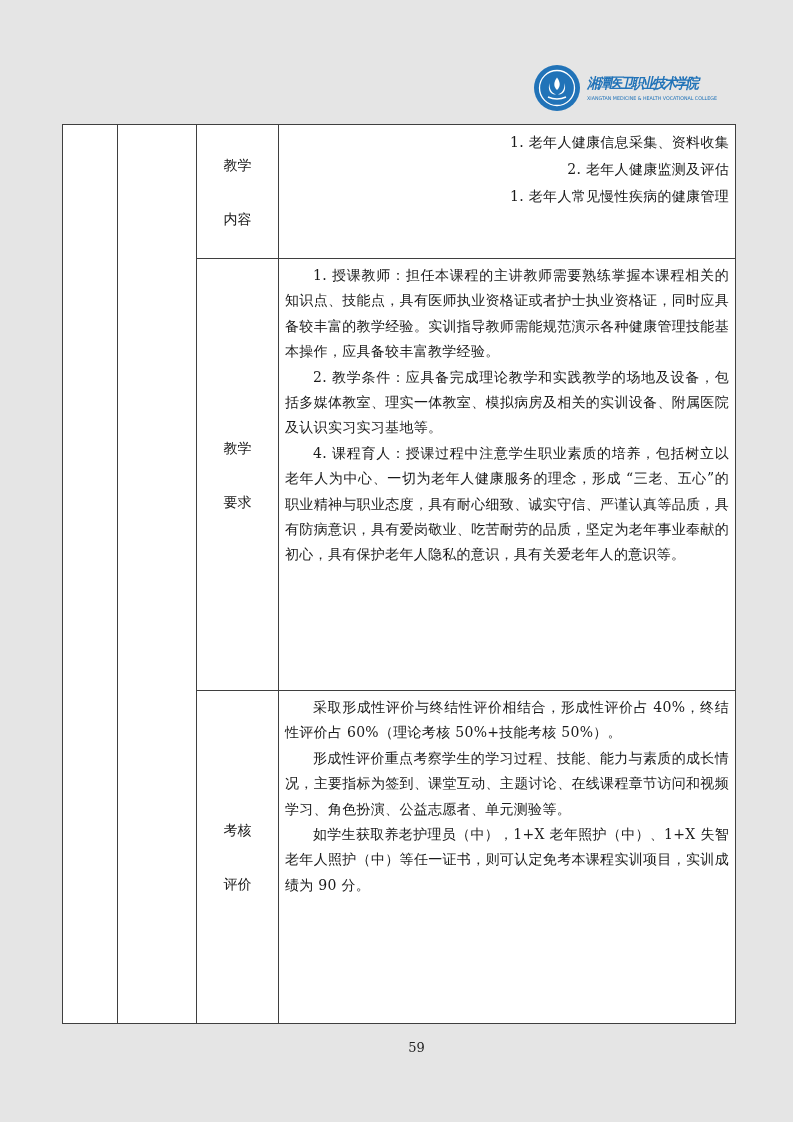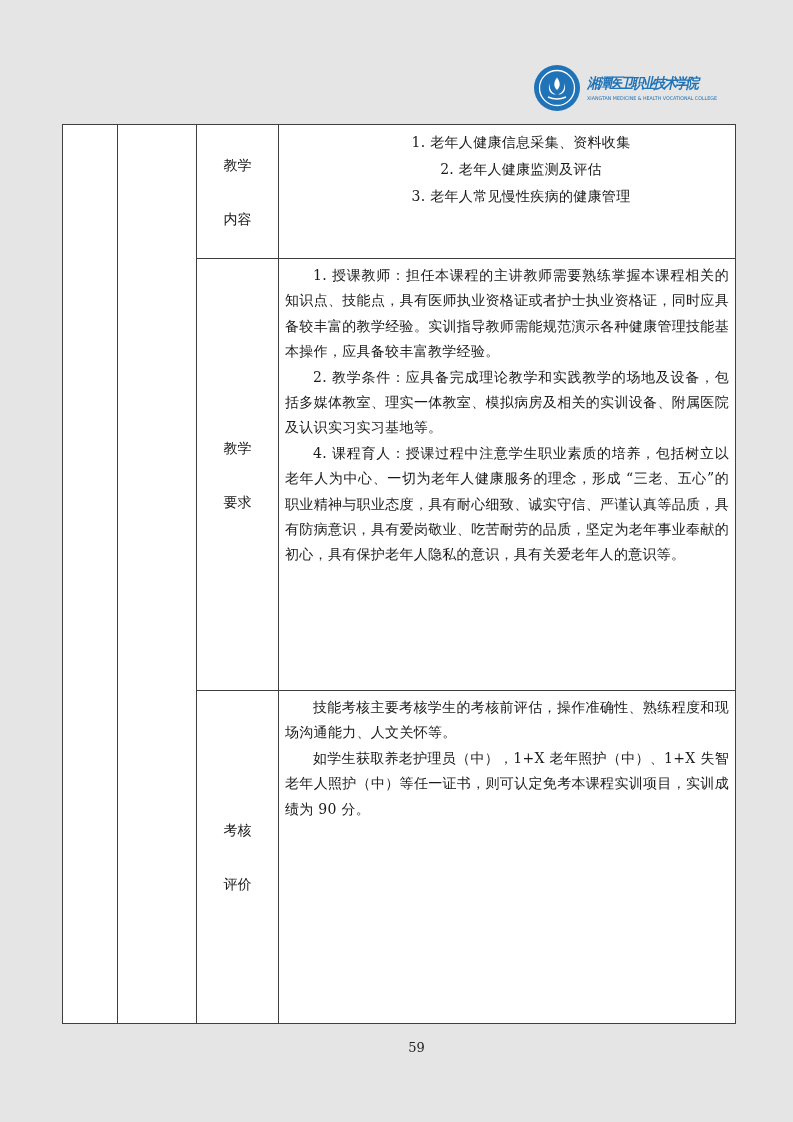--- a/index.html
+++ b/index.html
@@ -64,21 +64,21 @@
     overflow:hidden;
   }
   .content-cell p{
     margin:0;
     font-size:14px;
     line-height:25.4px;
     text-indent:2em;
     text-align:justify;
     letter-spacing:0.3px;
   }
-  .trow-0 .content-cell p{line-height:27px;text-align:center;}
+  .trow-0 .content-cell p{line-height:27px;text-align:right;}
 
   
   .page-number{
     position:absolute;left:0;top:1040px;width:100%;
     text-align:center;font-size:13px;color:#222;margin-left:20px;
   }
 </style>
 </head>
 <body>
 
@@ -104,41 +104,42 @@
     <div class="empty-col col2"></div>
     <div class="rows" id="rows">
         <div class="trow trow-0">
           <div class="label-cell">
             <div>教学</div>
             <div>内容</div>
           </div>
           <div class="content-cell">
             <p>1. 老年人健康信息采集、资料收集</p>
             <p>2. 老年人健康监测及评估</p>
-            <p>3. 老年人常见慢性疾病的健康管理</p>
+            <p>1. 老年人常见慢性疾病的健康管理</p>
           </div>
         </div>
         <div class="trow trow-1">
           <div class="label-cell">
             <div>教学</div>
             <div>要求</div>
           </div>
           <div class="content-cell">
             <p>1. 授课教师：担任本课程的主讲教师需要熟练掌握本课程相关的知识点、技能点，具有医师执业资格证或者护士执业资格证，同时应具备较丰富的教学经验。实训指导教师需能规范演示各种健康管理技能基本操作，应具备较丰富教学经验。</p>
             <p>2. 教学条件：应具备完成理论教学和实践教学的场地及设备，包括多媒体教室、理实一体教室、模拟病房及相关的实训设备、附属医院及认识实习实习基地等。</p>
             <p>4. 课程育人：授课过程中注意学生职业素质的培养，包括树立以老年人为中心、一切为老年人健康服务的理念，形成 “三老、五心”的职业精神与职业态度，具有耐心细致、诚实守信、严谨认真等品质，具有防病意识，具有爱岗敬业、吃苦耐劳的品质，坚定为老年事业奉献的初心，具有保护老年人隐私的意识，具有关爱老年人的意识等。</p>
           </div>
         </div>
         <div class="trow trow-2">
           <div class="label-cell">
             <div>考核</div>
             <div>评价</div>
           </div>
           <div class="content-cell">
-            <p>技能考核主要考核学生的考核前评估，操作准确性、熟练程度和现场沟通能力、人文关怀等。</p>
+            <p>采取形成性评价与终结性评价相结合，形成性评价占 40%，终结性评价占 60%（理论考核 50%+技能考核 50%）。</p>
+            <p>形成性评价重点考察学生的学习过程、技能、能力与素质的成长情况，主要指标为签到、课堂互动、主题讨论、在线课程章节访问和视频学习、角色扮演、公益志愿者、单元测验等。</p>
             <p>如学生获取养老护理员（中），1+X 老年照护（中）、1+X 失智老年人照护（中）等任一证书，则可认定免考本课程实训项目，实训成绩为 90 分。</p>
           </div>
         </div>
       </div>
   </div>
 
   <div class="page-number">59</div>
 
 </div>
 

